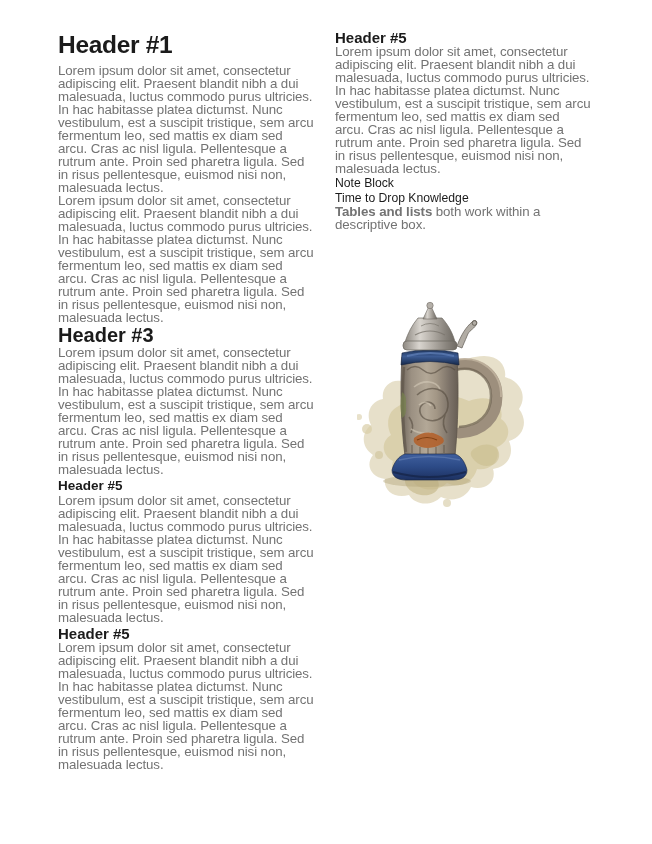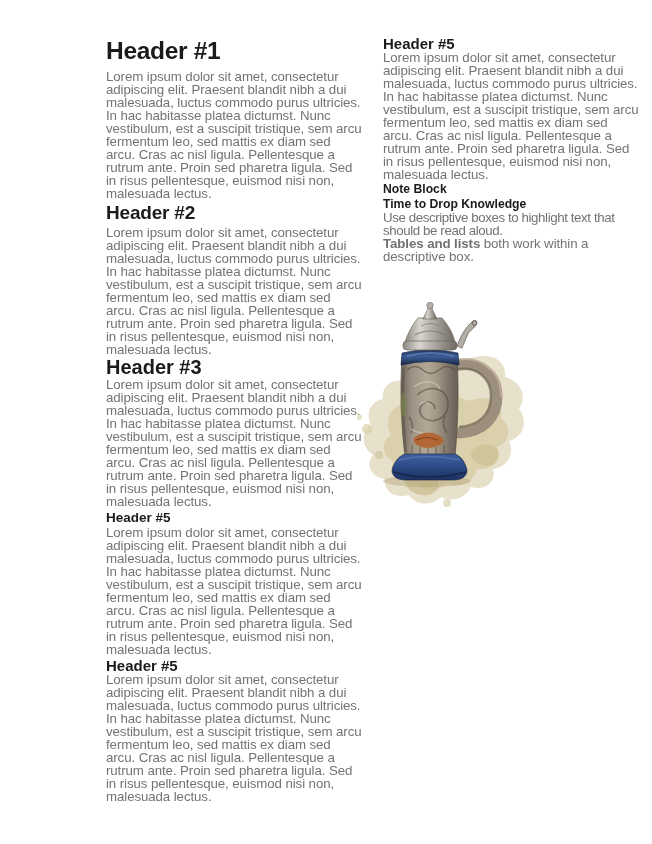--- a/index.html
+++ b/index.html
@@ -1,60 +1,58 @@
 <!DOCTYPE html>
 <html><head>
 <meta charset="utf-8">
 <style>
   html,body{margin:0;padding:0;}
   body{
     width:652px;height:844px;position:relative;overflow:hidden;
     background:#ffffff;
     font-family:"Liberation Sans",sans-serif;
   }
-  .col{position:absolute;top:37px;margin-left:48px;}
+  .col{position:absolute;top:31px;}
   .col-left{left:58px;width:256px;}
   .col-right{left:335px;width:257px;}
   .body-p{
     font-size:13.3px;line-height:13px;color:#737373;margin:0;
     letter-spacing:-0.1px;
   }
   .hd{color:#1b1b1b;font-weight:bold;}
   .h-1{font-size:24.5px;line-height:27px;margin:0 0 6px;letter-spacing:-0.3px;}
   .h-2{font-size:19px;line-height:21px;margin:2px 0 3px;letter-spacing:-0.2px;}
   .h-3{font-size:20px;line-height:17px;margin:3px 0 2px;}
   .h-4{font-size:13.5px;line-height:14px;margin:3px 0 1px;}
   .h-5{font-size:15px;line-height:13px;margin:3px 0 1px;}
-  .label{font-size:12.2px;line-height:14px;font-weight:bold;color:#1b1b1b;margin:1px 0 0;}
+  .label{font-size:12.2px;line-height:14px;font-weight:normal;color:#1b1b1b;margin:1px 0 0;}
   .k-text{letter-spacing:-0.4px;}
   .lead-bold{font-weight:bold;}
   #stein{position:absolute;left:357px;top:297px;width:173px;height:213px;}
 </style>
 </head>
 <body>
 
 <div class="col col-left">
   <h1 class="hd h-1">Header #1</h1>
   <p class="body-p">Lorem ipsum dolor sit amet, consectetur adipiscing elit. Praesent blandit nibh a dui malesuada, luctus commodo purus ultricies. In hac habitasse platea dictumst. Nunc vestibulum, est a suscipit tristique, sem arcu fermentum leo, sed mattis ex diam sed arcu. Cras ac nisl ligula. Pellentesque a rutrum ante. Proin sed pharetra ligula. Sed in risus pellentesque, euismod nisi non, malesuada lectus.</p>
-  <h2 class="hd h-2">Header #2</h2>
   <p class="body-p">Lorem ipsum dolor sit amet, consectetur adipiscing elit. Praesent blandit nibh a dui malesuada, luctus commodo purus ultricies. In hac habitasse platea dictumst. Nunc vestibulum, est a suscipit tristique, sem arcu fermentum leo, sed mattis ex diam sed arcu. Cras ac nisl ligula. Pellentesque a rutrum ante. Proin sed pharetra ligula. Sed in risus pellentesque, euismod nisi non, malesuada lectus.</p>
   <h3 class="hd h-3">Header #3</h3>
   <p class="body-p">Lorem ipsum dolor sit amet, consectetur adipiscing elit. Praesent blandit nibh a dui malesuada, luctus commodo purus ultricies. In hac habitasse platea dictumst. Nunc vestibulum, est a suscipit tristique, sem arcu fermentum leo, sed mattis ex diam sed arcu. Cras ac nisl ligula. Pellentesque a rutrum ante. Proin sed pharetra ligula. Sed in risus pellentesque, euismod nisi non, malesuada lectus.</p>
   <h4 class="hd h-4">Header #5</h4>
   <p class="body-p">Lorem ipsum dolor sit amet, consectetur adipiscing elit. Praesent blandit nibh a dui malesuada, luctus commodo purus ultricies. In hac habitasse platea dictumst. Nunc vestibulum, est a suscipit tristique, sem arcu fermentum leo, sed mattis ex diam sed arcu. Cras ac nisl ligula. Pellentesque a rutrum ante. Proin sed pharetra ligula. Sed in risus pellentesque, euismod nisi non, malesuada lectus.</p>
   <h5 class="hd h-5">Header #5</h5>
   <p class="body-p">Lorem ipsum dolor sit amet, consectetur adipiscing elit. Praesent blandit nibh a dui malesuada, luctus commodo purus ultricies. In hac habitasse platea dictumst. Nunc vestibulum, est a suscipit tristique, sem arcu fermentum leo, sed mattis ex diam sed arcu. Cras ac nisl ligula. Pellentesque a rutrum ante. Proin sed pharetra ligula. Sed in risus pellentesque, euismod nisi non, malesuada lectus.</p>
 </div>
 
 <div class="col col-right">
   <h5 class="hd h-5" style="margin-top:0;">Header #5</h5>
   <p class="body-p">Lorem ipsum dolor sit amet, consectetur adipiscing elit. Praesent blandit nibh a dui malesuada, luctus commodo purus ultricies. In hac habitasse platea dictumst. Nunc vestibulum, est a suscipit tristique, sem arcu fermentum leo, sed mattis ex diam sed arcu. Cras ac nisl ligula. Pellentesque a rutrum ante. Proin sed pharetra ligula. Sed in risus pellentesque, euismod nisi non, malesuada lectus.</p>
   <p class="label">Note Block</p>
   <p class="label">Time to Drop Knowledge</p>
-  <p class="body-p k-text">Use descriptive boxes to highlight text that should be read aloud.</p>
   <p class="body-p"><span class="lead-bold">Tables and lists</span><span> both work within a descriptive box.</span></p>
 </div>
 
 <svg id="stein" viewBox="0 0 173 213" aria-hidden="true">
   <defs>
     <linearGradient id="bodyGrad" x1="0" y1="0" x2="1" y2="0">
       <stop offset="0" stop-color="#6f665c"></stop>
       <stop offset="0.18" stop-color="#9b9082"></stop>
       <stop offset="0.45" stop-color="#b3a897"></stop>
       <stop offset="0.62" stop-color="#a39786"></stop>

